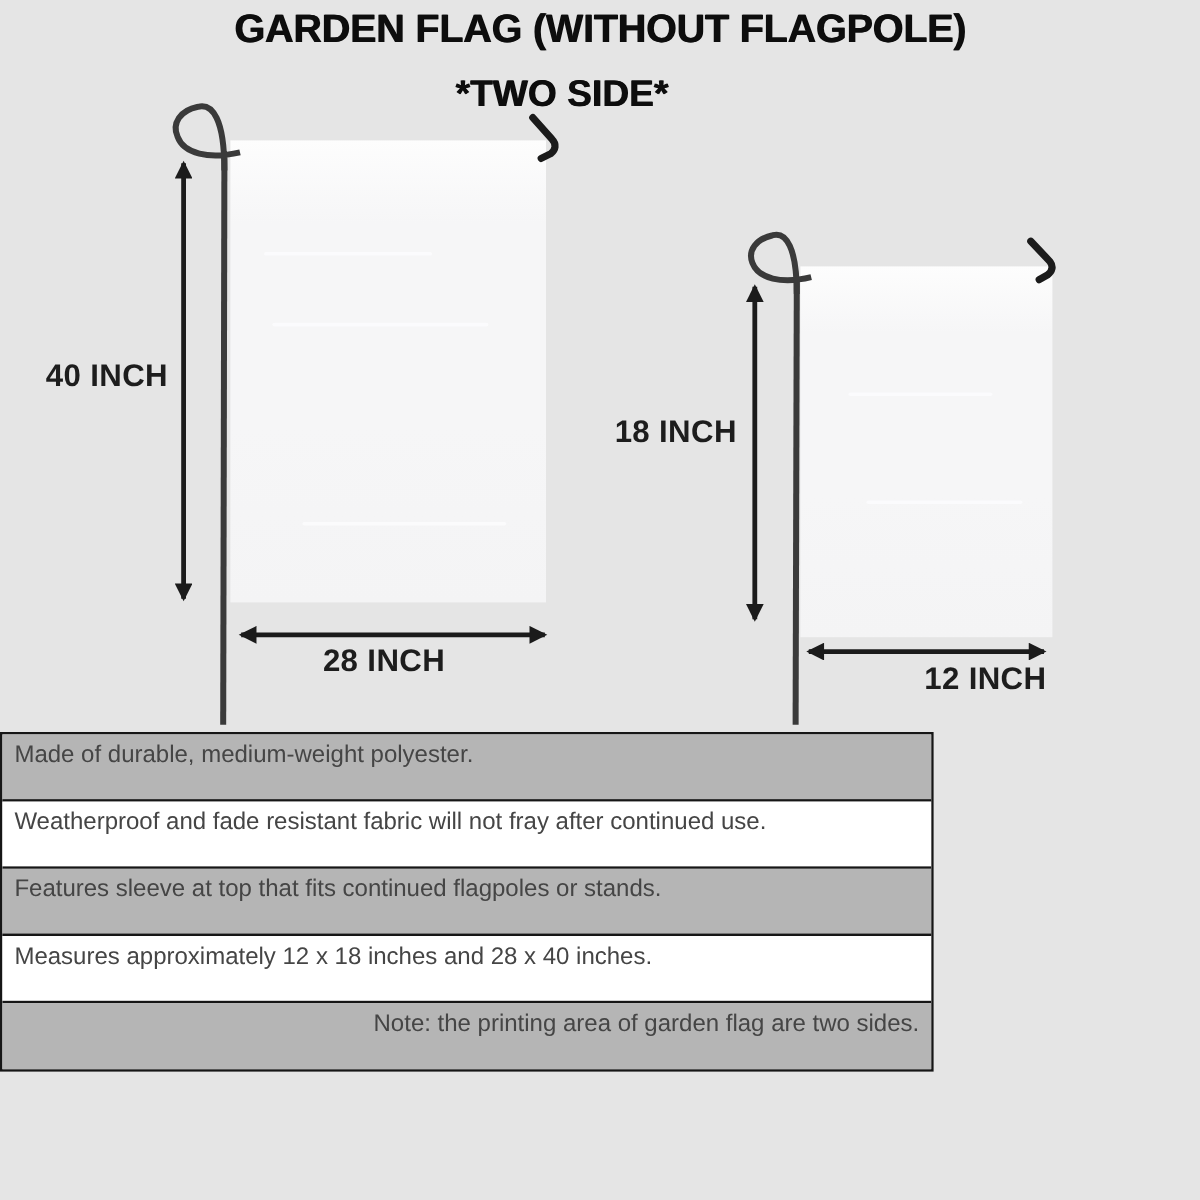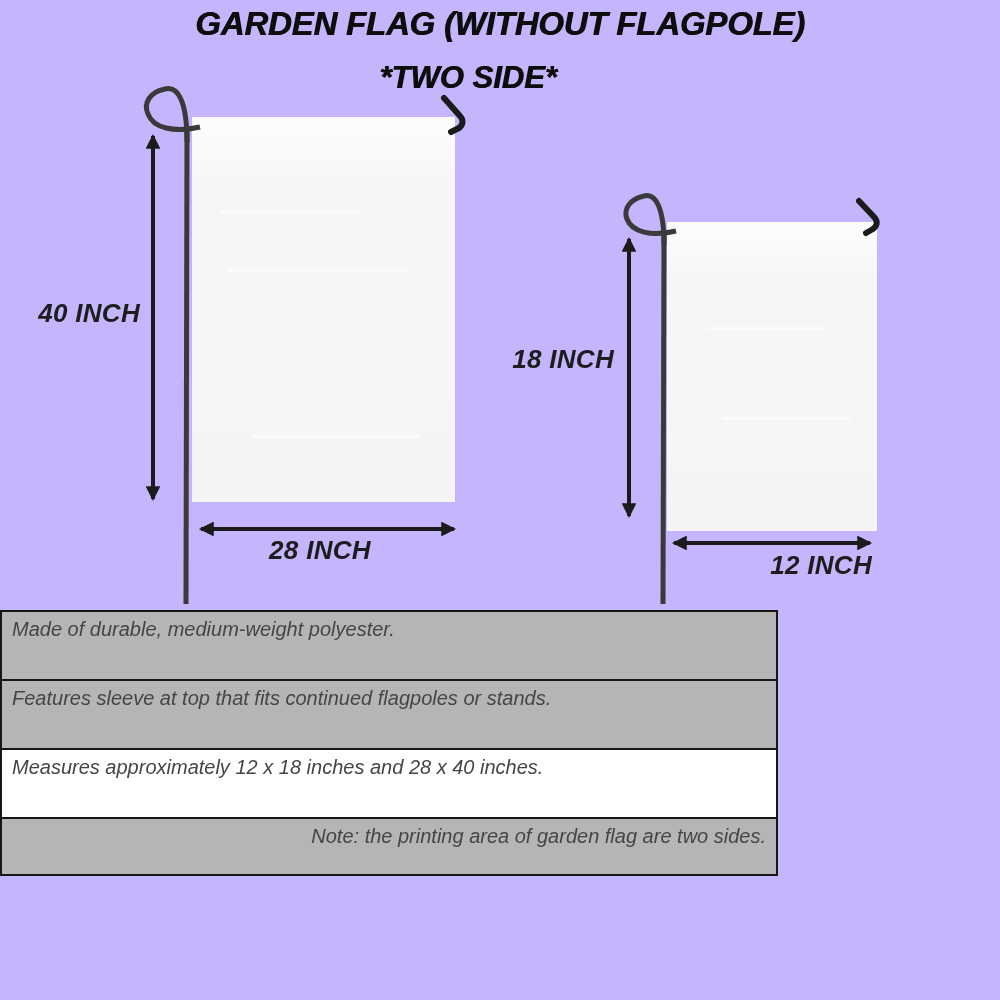--- a/index.html
+++ b/index.html
@@ -1,19 +1,18 @@
 <!DOCTYPE html>
 <html style="--row-shaded: #b5b5b5; --row-plain: #ffffff; --border: #161616; --flag-fill: #f6f6f7; --pole: #3a3a3a; --arrow: #1b1b1b; --title-text: #0d0d0d; --spec-text: #454545; --label-text: #1d1d1d;"><head>
 <meta charset="utf-8">
 <style>
   html,body{margin:0;padding:0;background:#ffffff;}
   .canvas{
-    position:relative;width:1000px;height:1000px;background:#c4b5fd;overflow:hidden;
+    position:relative;width:1000px;height:1000px;background:#e5e5e5;overflow:hidden;
     font-family:"Liberation Sans",sans-serif;
-    font-style:italic;
   }
   .title{position:absolute;left:0;text-align:center;font-weight:bold;color:var(--title-text,#0d0d0d);}
   .title-1{top:5px;width:1000px;font-size:33px;letter-spacing:-0.2px;text-shadow:0.7px 0 0 var(--title-text,#0d0d0d);}
   .title-2{top:60px;width:936px;font-size:31px;text-shadow:0.7px 0 0 var(--title-text,#0d0d0d);}
 
   .flag{
     position:absolute;
     background:linear-gradient(180deg,#fdfdfd 0%,var(--flag-fill,#f6f6f7) 18%,var(--flag-fill,#f6f6f7) 62%,#f4f4f5 100%);
   }
   .flag-large{left:192px;top:117px;width:263px;height:385px;}
@@ -29,21 +28,21 @@
   .dim-label{
     position:absolute;font-size:26px;font-weight:bold;
     color:var(--label-text,#1d1d1d);letter-spacing:0.3px;white-space:nowrap;
   }
 
   .spec-table{
     position:absolute;left:0;top:610px;width:774px;
     border:2px solid var(--border,#161616);
   }
   .spec-row{
-    box-sizing:border-box;height:69px;padding:5px 10px 0 10px;
+    box-sizing:border-box;height:56px;padding:5px 10px 0 10px;
     font-size:20px;line-height:1.25;color:var(--spec-text,#454545);
     border-bottom:2px solid var(--border,#161616);
   }
   .spec-row:last-child{height:55.2px;border-bottom:none;text-align:right;}
   .row-shaded{background:var(--row-shaded,#b5b5b5);}
   .row-plain{background:var(--row-plain,#ffffff);}
 </style>
 </head>
 <body>
 
@@ -87,18 +86,19 @@
     <line class="dim" x1="674" y1="543" x2="870" y2="543" marker-start="url(#ah)" marker-end="url(#ah)"></line>
   </svg>
 
   <div class="dim-label" style="left:0;top:298px;width:140px;text-align:right;">40 INCH</div>
   <div class="dim-label" style="left:220px;top:535px;width:200px;text-align:center;">28 INCH</div>
   <div class="dim-label" style="left:474px;top:344px;width:140px;text-align:right;">18 INCH</div>
   <div class="dim-label" style="left:672px;top:550px;width:200px;text-align:right;">12 INCH</div>
 
   <div class="spec-table">
     <div class="spec-row row-shaded">Made of durable, medium-weight polyester.</div>
+    <div class="spec-row row-plain">Weatherproof and fade resistant fabric will not fray after continued use.</div>
     <div class="spec-row row-shaded">Features sleeve at top that fits continued flagpoles or stands.</div>
     <div class="spec-row row-plain">Measures approximately 12 x 18 inches and 28 x 40 inches.</div>
     <div class="spec-row row-shaded">Note: the printing area of garden flag are two sides.</div>
   </div>
 
 </div>
 
 </body></html>

